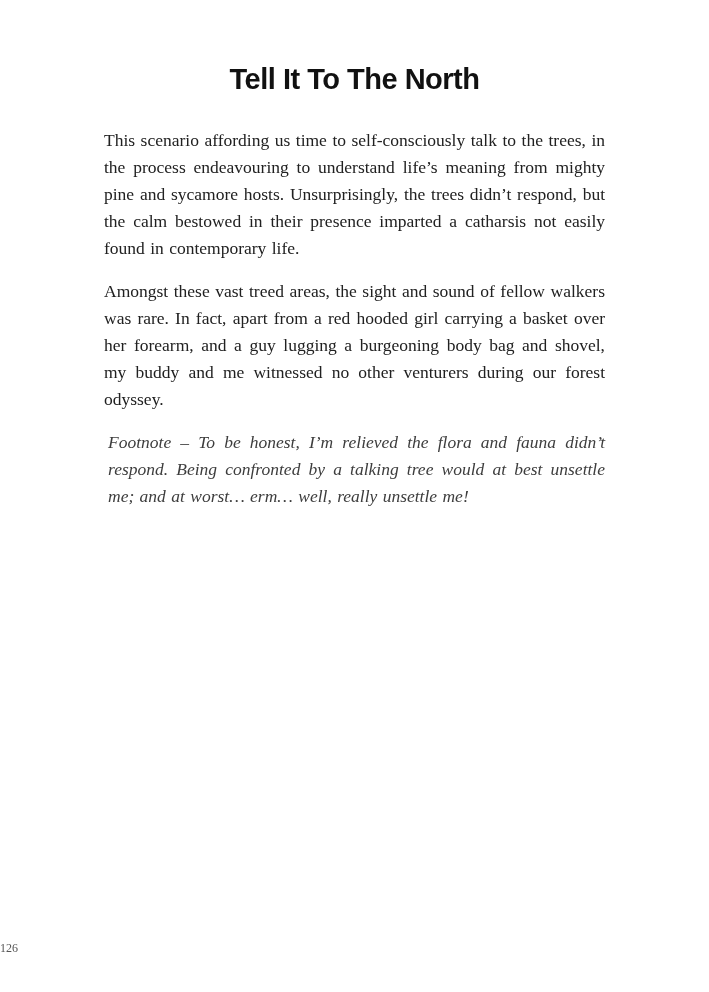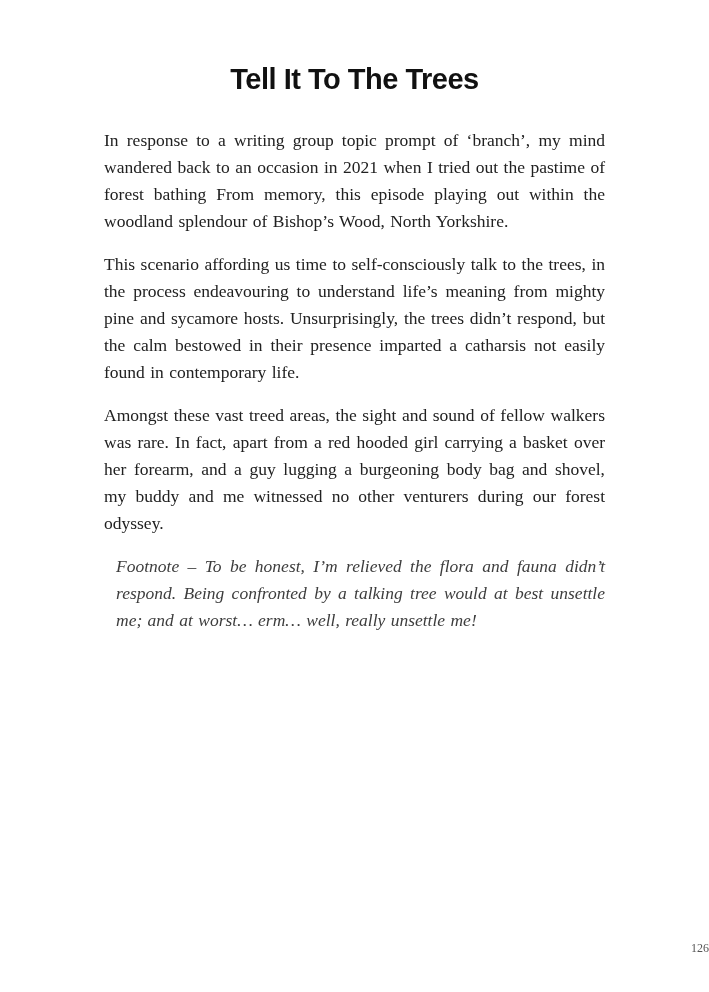--- a/index.html
+++ b/index.html
@@ -34,42 +34,41 @@
     text-align: justify;
     margin: 0 0 16px 0;
     word-spacing: 1px;
   }
   .footnote-paragraph {
     font-size: 17.5px;
     line-height: 27px;
     text-align: justify;
     font-style: italic;
     color: #3d3d3d;
-    margin: 6px 0 0 12px;
+    margin: 6px 0 0 4px;
     word-spacing: 1px;
   }
   .page-number {
     position: absolute;
     bottom: 36px;
     left: 0;
     width: 100%;
-    text-align: right;
+    text-align: left;
     font-size: 12px;
     color: #555555;
     font-family: "Liberation Serif", serif;
   }
 </style>
 </head>
 <body>
 
 <div class="page">
 
-  <h1 class="doc-title">Tell It To The Trees</h1>
+  <h1 class="doc-title">Tell It To The North</h1>
 
-  <p class="body-paragraph">In response to a writing group topic prompt of ‘branch’, my mind wandered back to an occasion in 2021 when I tried out the pastime of forest bathing From memory, this episode playing out within the woodland splendour of Bishop’s Wood, North Yorkshire.</p>
 
 
   <p class="body-paragraph">This scenario affording us time to self-consciously talk to the trees, in the process endeavouring to understand life’s meaning from mighty pine and sycamore hosts. Unsurprisingly, the trees didn’t respond, but the calm bestowed in their presence imparted a catharsis not easily found in contemporary life.</p>
 
   <p class="body-paragraph">Amongst these vast treed areas, the sight and sound of fellow walkers was rare. In fact, apart from a red hooded girl carrying a basket over her forearm, and a guy lugging a burgeoning body bag and shovel, my buddy and me witnessed no other venturers during our forest odyssey.</p>
 
   <p class="footnote-paragraph">Footnote – To be honest, I’m relieved the flora and fauna didn’t respond. Being confronted by a talking tree would at best unsettle me; and at worst… erm… well, really unsettle me!</p>
 
   <div class="page-number">126</div>
 

